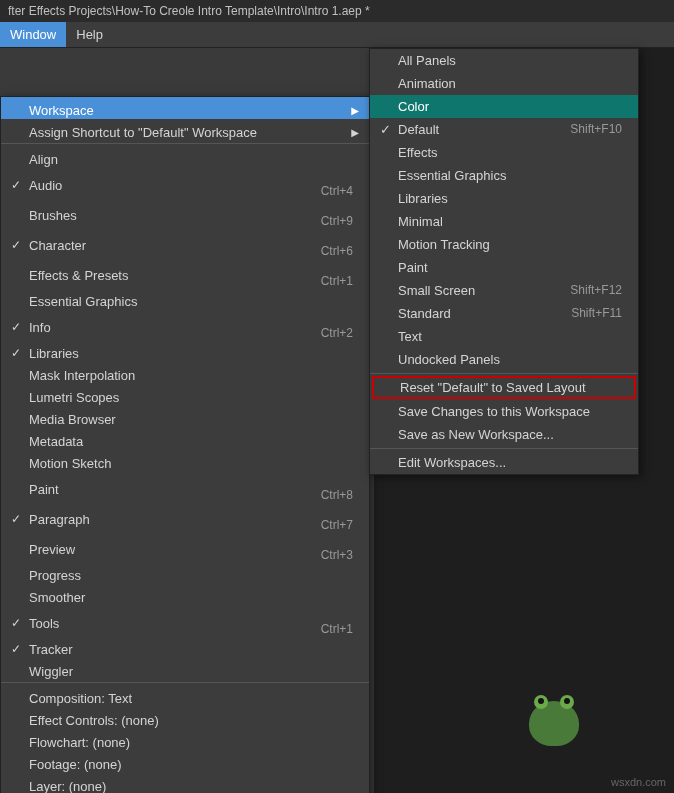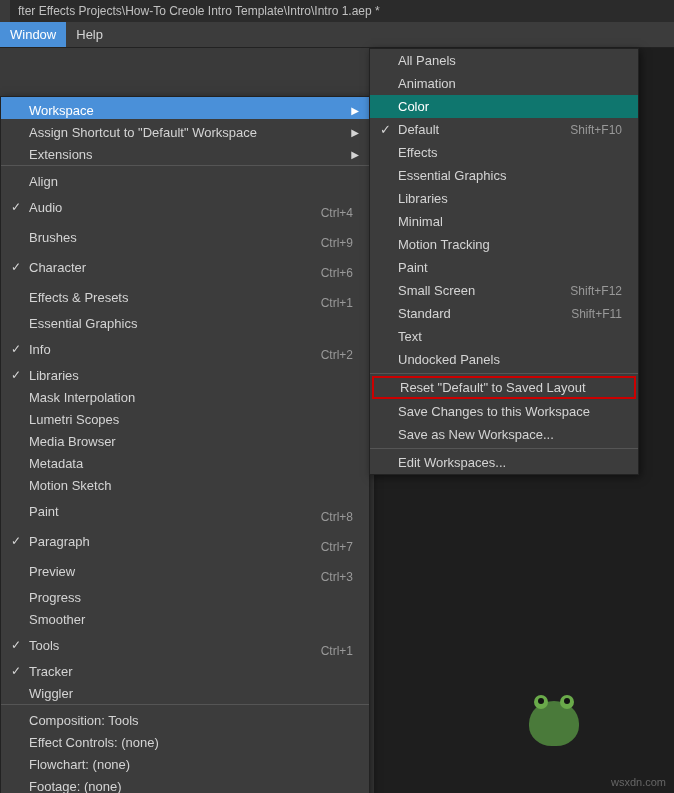--- a/index.html
+++ b/index.html
@@ -15,21 +15,20 @@
 
     
     .title-bar {
       background: #2b2b2b;
       color: #c0c0c0;
       font-size: 12px;
       padding: 3px 8px;
       height: 22px;
       display: flex;
       align-items: center;
-      margin-left: 10px;
     }
 
     
     .menu-bar {
       background: #3c3c3c;
       height: 26px;
       display: flex;
       align-items: center;
       border-bottom: 1px solid #222;
     }
@@ -121,21 +120,20 @@
       left: 369px;
       width: 270px;
       background: #3c3c3c;
       border: 1px solid #222;
       box-shadow: 2px 2px 8px rgba(0,0,0,0.5);
       z-index: 101;
     }
 
     .submenu-item {
       display: flex;
-      align-items: center;
       padding: 4px 16px 4px 28px;
       color: #d4d4d4;
       cursor: pointer;
       min-height: 22px;
       position: relative;
     }
     .submenu-item.highlighted {
       background: #0f766e;
       color: #fff;
     }
@@ -227,23 +225,20 @@
   <div class="dropdown-window">
 
     <div class="menu-item highlighted has-submenu">
       <span>Workspace</span>
     </div>
 
     <div class="menu-item has-submenu">
       <span>Assign Shortcut to "Default" Workspace</span>
     </div>
 
-    <div class="menu-item has-submenu">
-      <span>Extensions</span>
-    </div>
 
     <div class="menu-separator"></div>
 
     <div class="menu-item">
       <span>Align</span>
     </div>
 
     <div class="menu-item">
       <span class="checkmark">✓</span>
       <span>Audio</span>
@@ -336,21 +331,21 @@
       <span>Tracker</span>
     </div>
 
     <div class="menu-item">
       <span>Wiggler</span>
     </div>
 
     <div class="menu-separator"></div>
 
     <div class="menu-item">
-      <span>Composition: Tools</span>
+      <span>Composition: Text</span>
     </div>
 
     <div class="menu-item">
       <span>Effect Controls: (none)</span>
     </div>
 
     <div class="menu-item">
       <span>Flowchart: (none)</span>
     </div>
 

